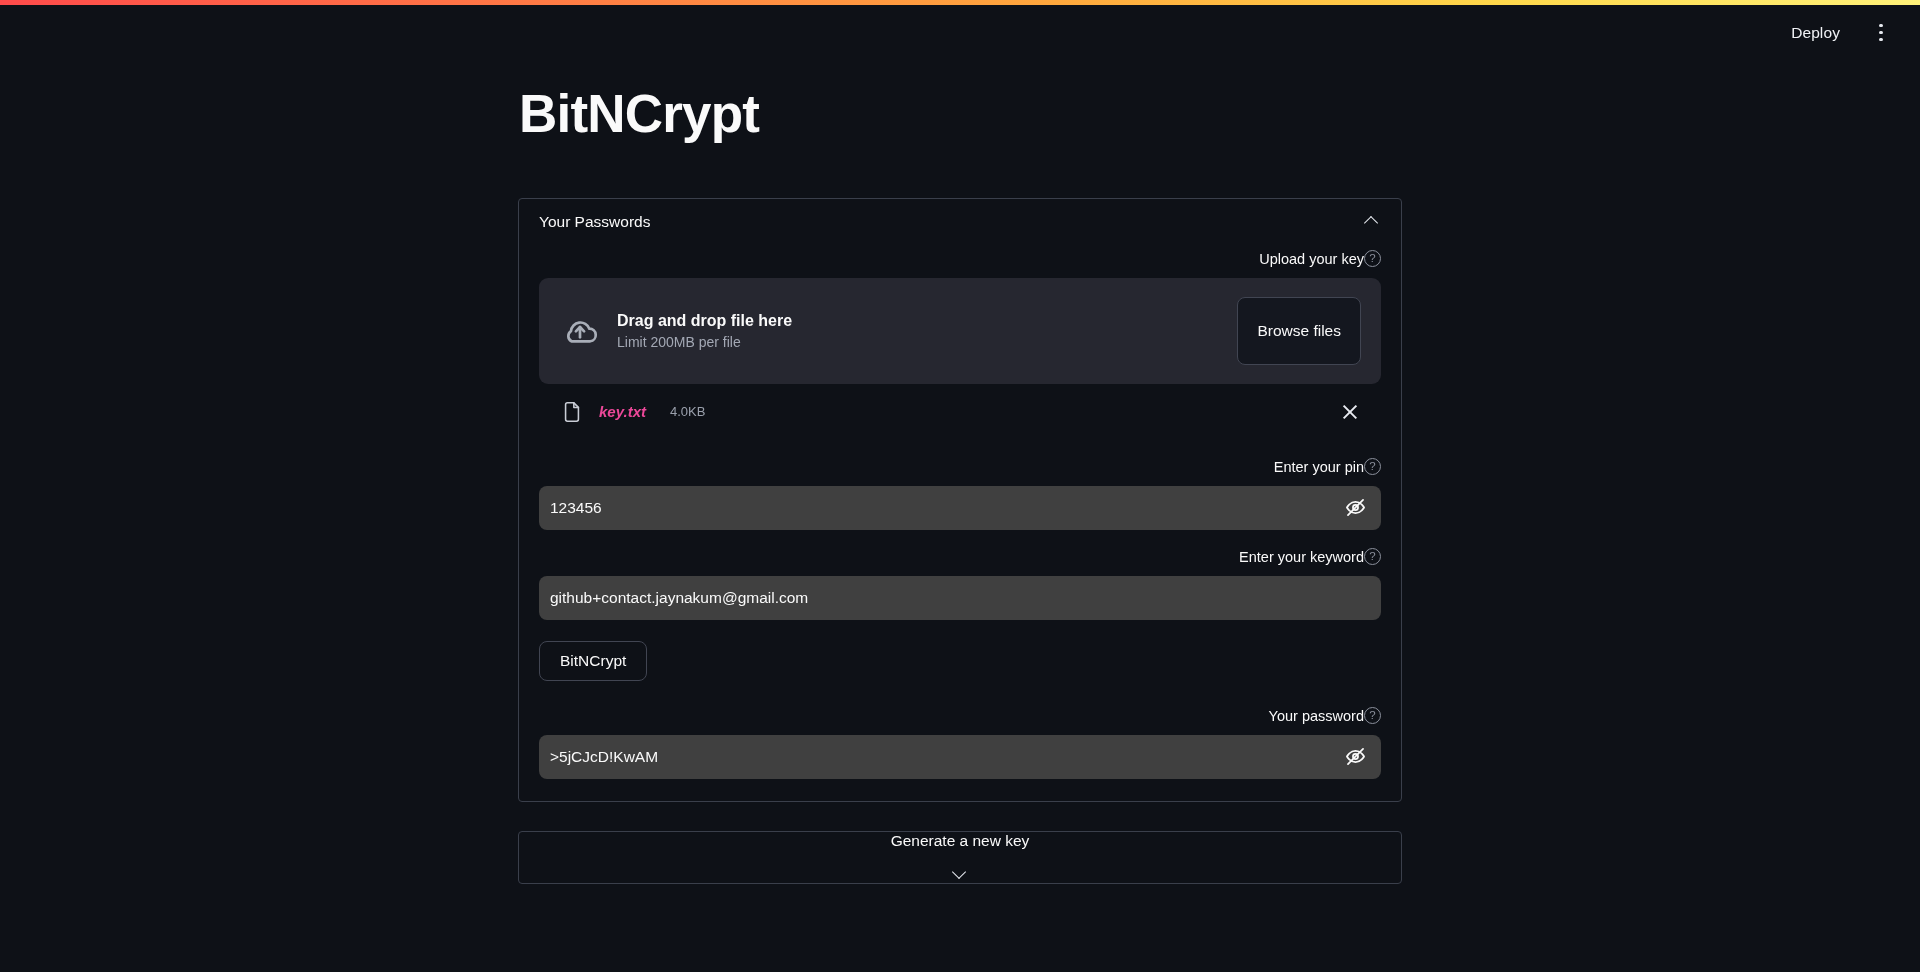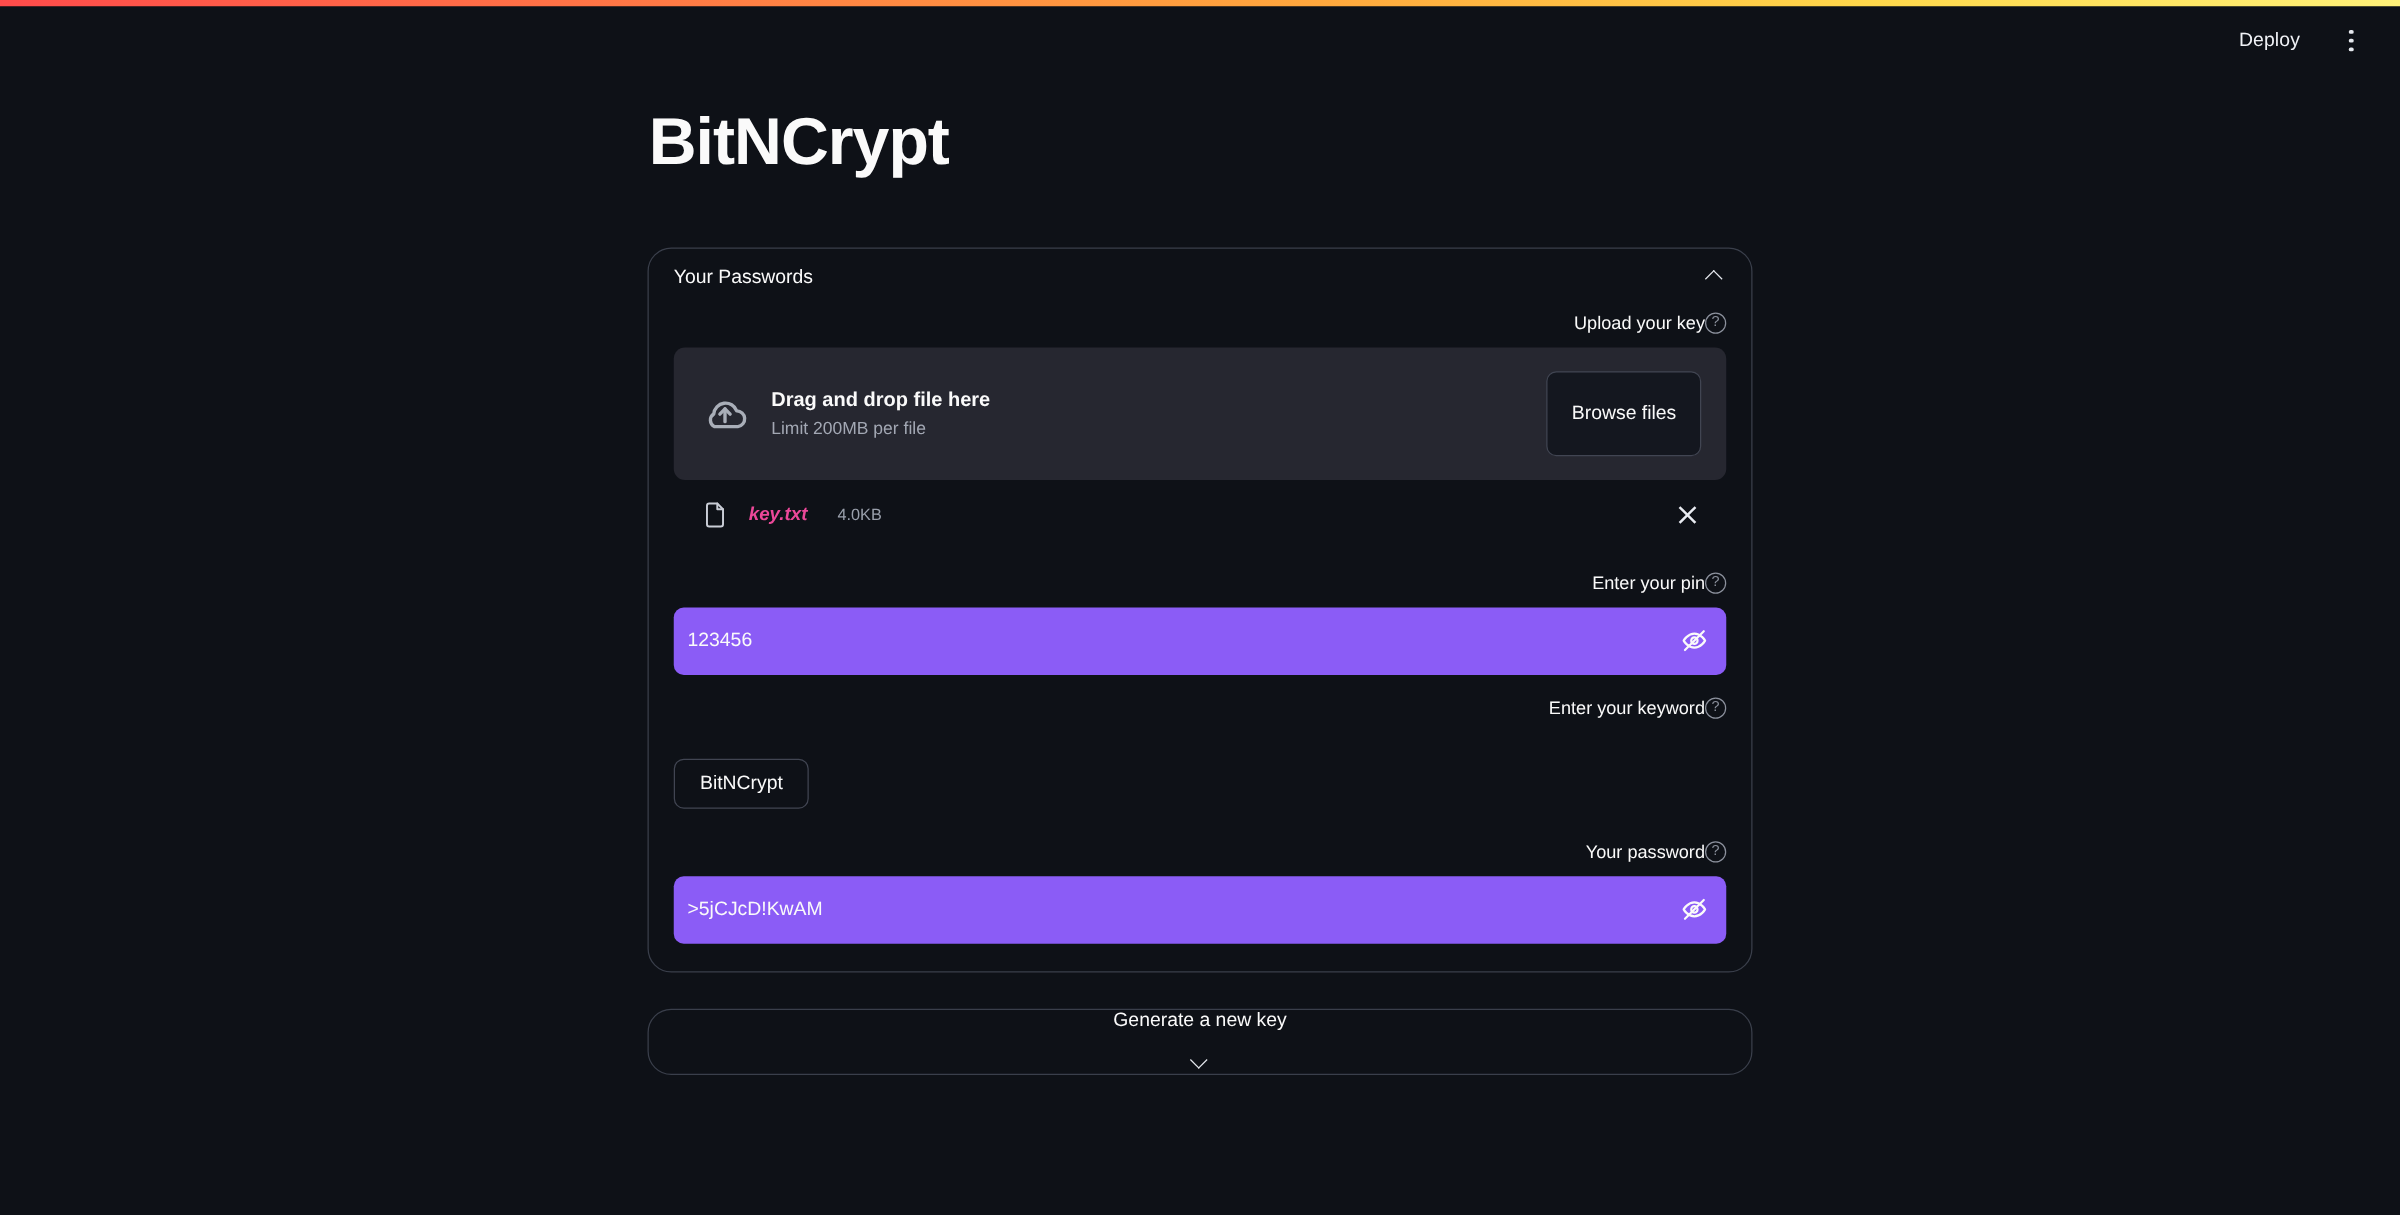--- a/index.html
+++ b/index.html
@@ -82,21 +82,21 @@
     font-weight: bold;
     letter-spacing: -0.8px;
     line-height: 1.05;
     margin-left: 1px;
     margin-bottom: 56px;
   }
 
   
   .expander {
     border: 1px solid #3a3f4b;
-    border-radius: 19px;
+    border-radius: 4px;
     background: #0e1117;
     margin-bottom: 29px;
     overflow: hidden;
   }
   .expander-header {
     height: 47px;
     display: flex;
     align-items: center;
     justify-content: space-between;
     padding: 0 20px 0 20px;
@@ -205,23 +205,23 @@
     width: 18px; height: 1.9px;
     background: #e9ecf2;
   }
   .close-x::before { transform: rotate(45deg); }
   .close-x::after  { transform: rotate(-45deg); }
 
   
   .field-block { margin-top: 14px; }
   .input-wrap {
     position: relative;
-    background: #8b5cf6;
+    background: #404040;
     border-radius: 8px;
-    height: 54px;
+    height: 44px;
     display: flex;
     align-items: center;
     padding: 0 14px 0 11px;
   }
   .input-wrap input {
     flex: 1;
     background: transparent;
     border: none;
     outline: none;
     color: #fafafa;
@@ -330,20 +330,23 @@
             </span>
           </div>
         </div>
 
         
         <div class="field-block">
           <div class="field-label-row">
             <span class="field-label">Enter your keyword</span>
             <span class="help-icon">?</span>
           </div>
+          <div class="input-wrap">
+            <input type="text" value="github+contact.jaynakum@gmail.com" style="">
+          </div>
         </div>
 
         
         <button class="generate-btn">BitNCrypt</button>
 
         
         <div class="field-block" style="margin-top:22px;">
           <div class="field-label-row">
             <span class="field-label">Your password</span>
             <span class="help-icon">?</span>

